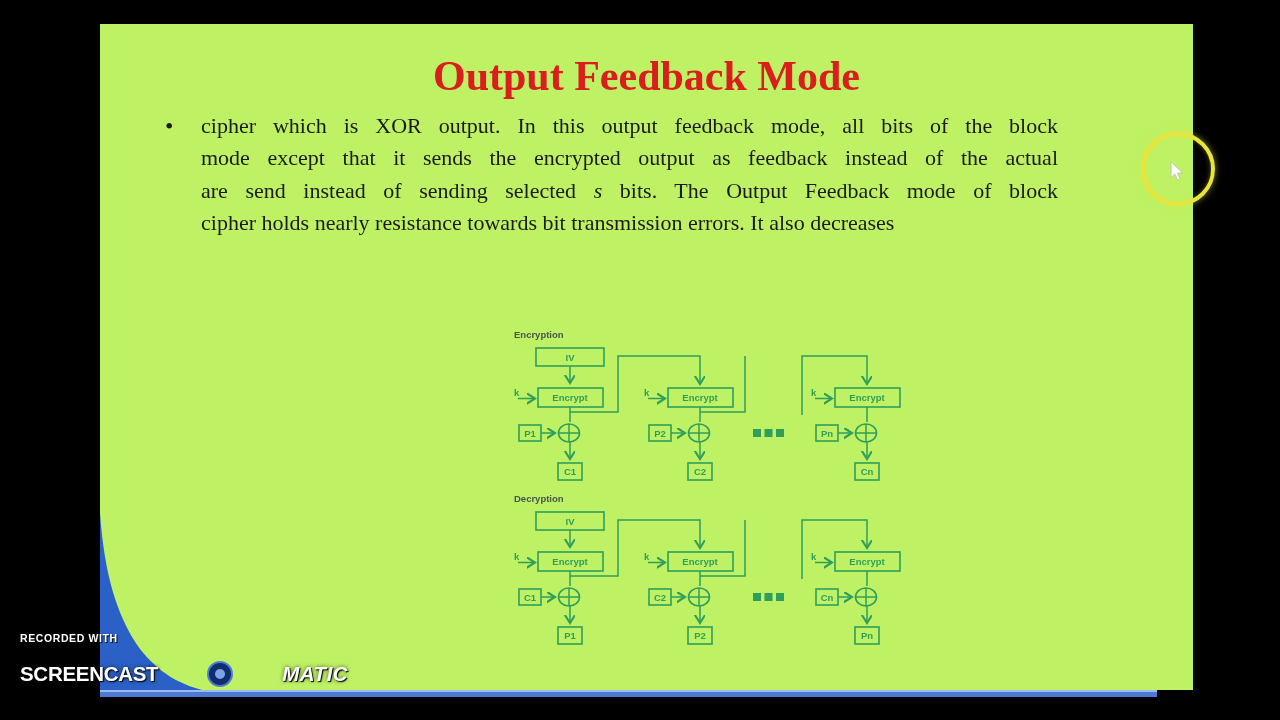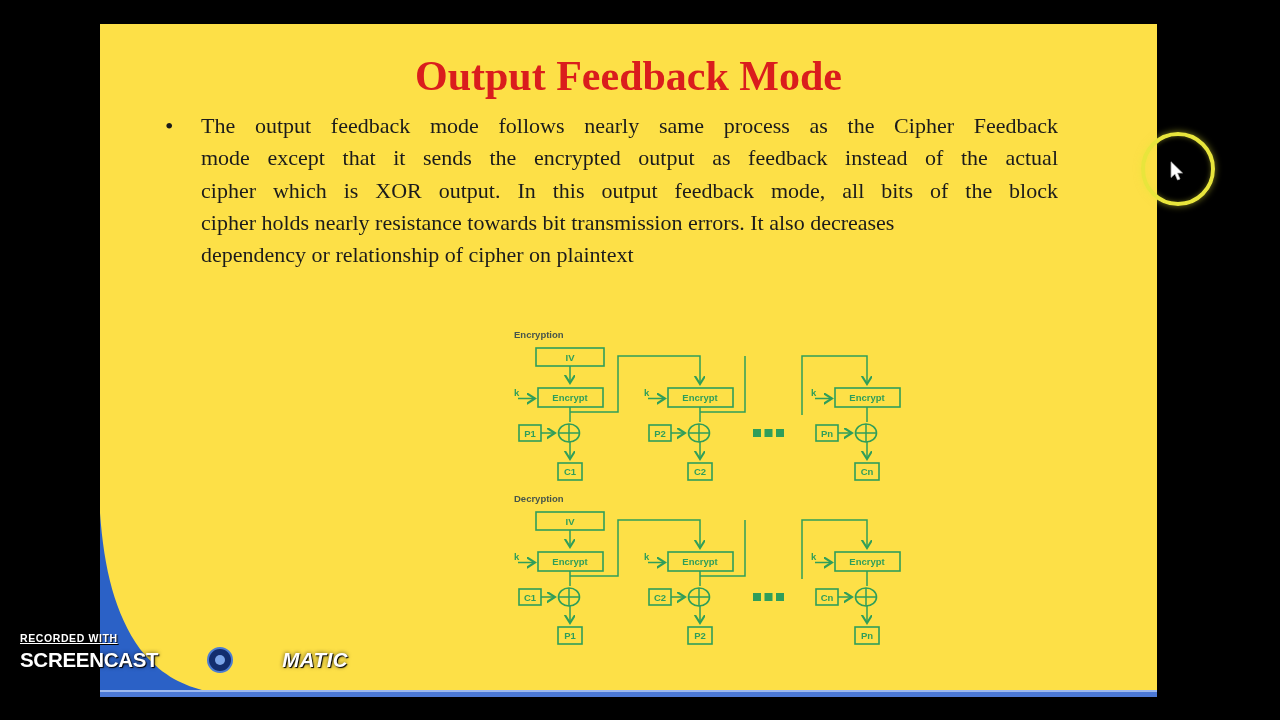--- a/index.html
+++ b/index.html
@@ -1,40 +1,40 @@
 <!DOCTYPE html>
 <html style="--title-red: #da1d1d; --text-black: #1b1b1b; --diagram-green: #2f9e5a; --diagram-label: #47554b; --wedge-blue: #2b61c6; --accent-line-blue: #4c79d6; --highlight-yellow: #e8e53c;"><head>
 <meta charset="utf-8">
 <style>
   html,body{margin:0;padding:0;background:#000;}
   .stage{position:relative;width:1280px;height:720px;background:#000;overflow:hidden;
          font-family:"Liberation Sans",sans-serif;}
   
-  .slide{position:absolute;left:100px;top:24px;width:1057px;height:666px;background:#fde047;}
+  .slide{position:absolute;left:100px;top:24px;width:1057px;height:666px;background:#bef264;padding-left:36px;}
   .title{position:absolute;left:0;top:28px;width:100%;margin:0;text-align:center;
          font-family:"Liberation Serif",serif;font-weight:bold;font-size:42px;
          color:var(--title-red);}
   .bullet-row{position:absolute;left:60px;top:86px;display:flex;}
   .bullet{width:41px;font-size:24px;line-height:32.3px;color:var(--text-black);
           font-family:"Liberation Serif",serif;padding-left:5px;box-sizing:border-box;}
   .para{width:857px;font-family:"Liberation Serif",serif;font-size:22px;line-height:32.3px;
         color:var(--text-black);}
   .bline{width:100%;}
   .bline.j{text-align:justify;text-align-last:justify;}
   
   .diagram-svg{position:absolute;left:400px;top:301px;}
   
   .wedge{position:absolute;left:0;top:0;pointer-events:none;}
   .bottomline{position:absolute;left:100px;top:690px;width:1057px;height:7px;
       background:linear-gradient(to bottom,#9db9ee 0 2px,var(--accent-line-blue) 2px 100%);}
   
   .watermark{position:absolute;left:20px;top:632px;z-index:30;color:#fff;}
   .recorded{font-size:10.5px;font-weight:bold;letter-spacing:.6px;
-            text-shadow:1px 1px 1px #000;text-decoration:underline;}
-  .brand{display:flex;align-items:center;margin-top:3px;font-size:20.5px;font-weight:bold;
+            text-shadow:1px 1px 1px #000;}
+  .brand{display:flex;align-items:center;margin-top:17px;font-size:20.5px;font-weight:bold;
          letter-spacing:-.3px;text-shadow:1px 1px 1px #000,0 0 4px rgba(0,0,0,.65);gap:44px;}
   .brand-left{margin-right:5px;}
   .brand-right{margin-left:5px;letter-spacing:.5px;font-style:italic;}
   .logo{width:26px;height:26px;border-radius:50%;background:#122d6e;
         border:2px solid #4d7dd2;box-sizing:border-box;display:flex;
         align-items:center;justify-content:center;flex:0 0 auto;}
   .logo-dot{width:10px;height:10px;border-radius:50%;background:#7ba4e8;}
   
   .cursor-ring{position:absolute;left:1141px;top:132px;width:66px;height:66px;
       border:4px solid var(--highlight-yellow);border-radius:50%;z-index:40;
@@ -45,25 +45,24 @@
 <body>
 
 <div class="stage">
 
   <div class="slide">
     <h1 class="title">Output Feedback Mode</h1>
 
     <div class="bullet-row">
       <span class="bullet">•</span>
       <div class="para">
-        <div class="bline j">The output feedback mode follows nearly same process as the Cipher Feedback</div>
+        <div class="bline j">cipher which is XOR output. In this output feedback mode, all bits of the block</div>
         <div class="bline j">mode except that it sends the encrypted output as feedback instead of the actual</div>
-        <div class="bline j">cipher which is XOR output. In this output feedback mode, all bits of the block</div>
+        <div class="bline j"><span>are send instead of sending selected </span><i>s</i><span> bits. The Output Feedback mode of block</span></div>
         <div class="bline">cipher holds nearly resistance towards bit transmission errors. It also decreases</div>
-        <div class="bline">dependency or relationship of cipher on plaintext</div>
       </div>
     </div>
 
     <svg id="diagram" class="diagram-svg" width="410" height="330" viewBox="0 0 410 330">
       <defs>
         <marker id="ah" markerWidth="9" markerHeight="9" refX="5.5" refY="3.5" orient="auto">
           <path id="ah-path" d="M0,0 L5.5,3.5 L0,7" fill="none" stroke="#2f9e5a" stroke-width="1.4"></path>
         </marker>
       </defs>
     <g>

